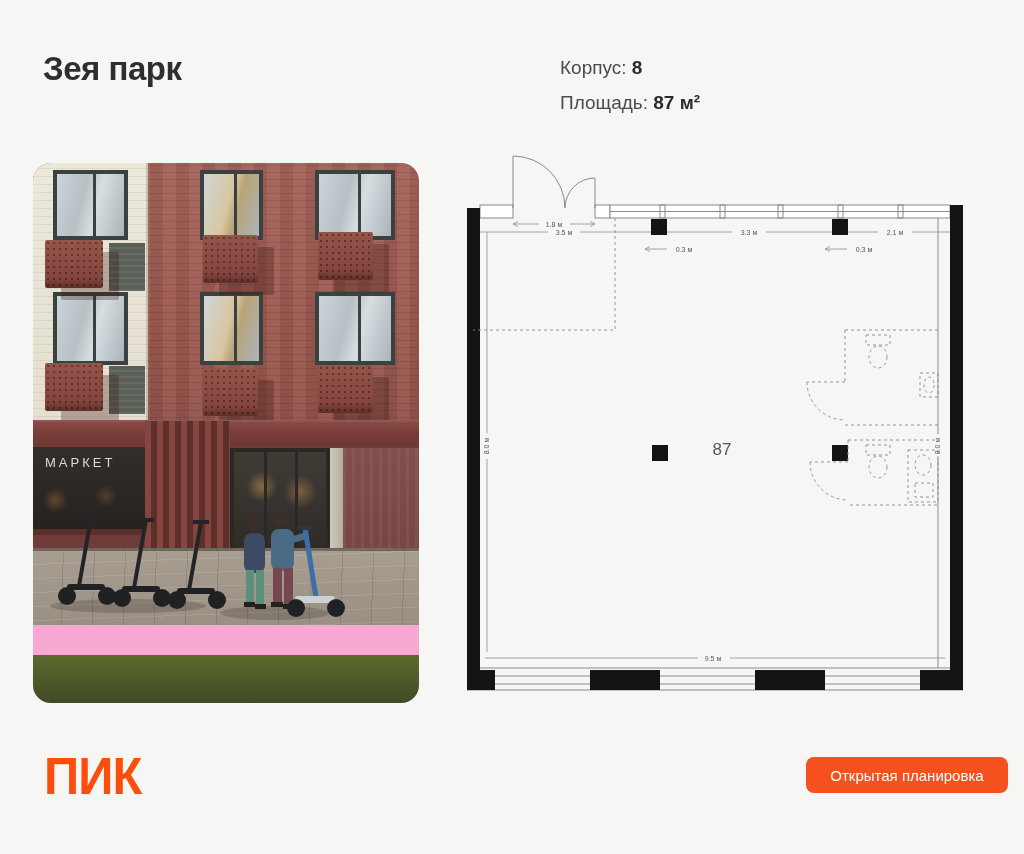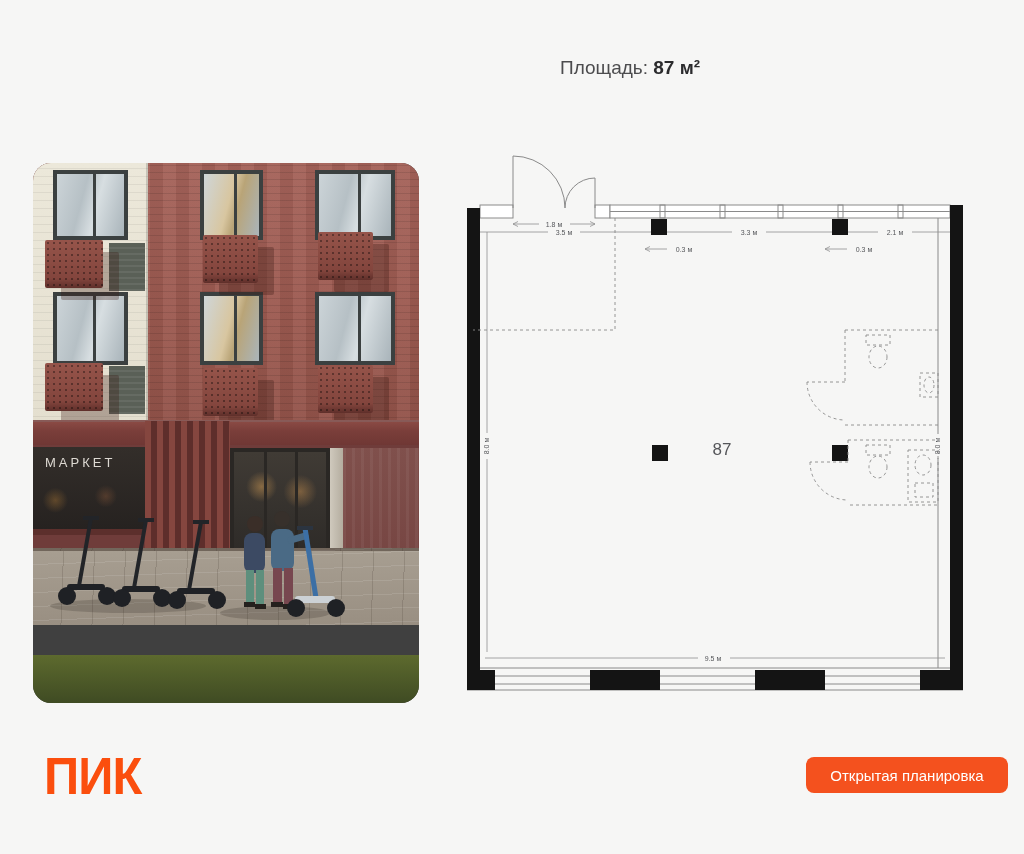--- a/index.html
+++ b/index.html
@@ -9,21 +9,21 @@
   .page { position:absolute; inset:0; width:1024px; height:854px; background:#f6f6f5; }
 
   
   .title { position:absolute; left:43px; top:50px; font-size:33px; font-weight:700; color:#2e2e30; letter-spacing:-0.5px; }
   .spec-col1 { position:absolute; left:560px; top:57px; }
   .spec-col2 { position:absolute; left:803px; top:57px; }
   .spec-row { height:35px; font-size:19px; color:#4c4c4e; white-space:nowrap; }
   .spec-row b { color:#2b2b2d; font-weight:700; }
 
   
-  .photo { position:absolute; left:33px; top:163px; width:386px; height:540px; border-radius:18px; overflow:hidden; background:#404040; }
+  .photo { position:absolute; left:33px; top:163px; width:386px; height:540px; border-radius:18px; overflow:hidden; background:#f9a8d4; }
   .facade { position:absolute; left:0; top:0; width:386px; height:262px;
     background:
       repeating-linear-gradient(0deg, rgba(0,0,0,0.10) 0 1px, transparent 1px 7px),
       repeating-linear-gradient(90deg, rgba(255,255,255,0.04) 0 13px, rgba(0,0,0,0.05) 13px 26px),
       linear-gradient(180deg,#a5635a 0%, #9c5a50 60%, #93534a 100%); }
   .cream { position:absolute; left:0; top:0; width:115px; height:262px;
     background:
       repeating-linear-gradient(0deg, rgba(0,0,0,0.06) 0 1px, transparent 1px 8px),
       linear-gradient(180deg,#ece8da 0%, #e4dfcf 100%);
     border-right:2px solid rgba(0,0,0,0.15); }
@@ -96,21 +96,26 @@
     letter-spacing:-1px; transform:scaleX(0.94); transform-origin:left center; }
   .open-plan-btn { position:absolute; left:806px; top:757px; width:202px; height:36px;
     background:#f4511e; border:none; border-radius:8px; color:#ffffff; font-size:15px;
     font-family:"Liberation Sans", sans-serif; cursor:pointer; display:flex; align-items:center; justify-content:center; }
 </style>
 </head>
 <body>
 
 <div class="page">
 
+  <div class="title">Зея парк</div>
   <div class="spec-col1">
+    <div class="spec-row">
+      <span>Корпус:</span>
+      <b>8</b>
+    </div>
     <div class="spec-row">
       <span>Площадь:</span>
       <b>87 м²</b>
     </div>
   </div>
 
   <div class="photo">
     <div class="facade"></div>
     <div class="cream"></div>
     <div class="dark-tile" style="left:76px; top:80px;"></div>

